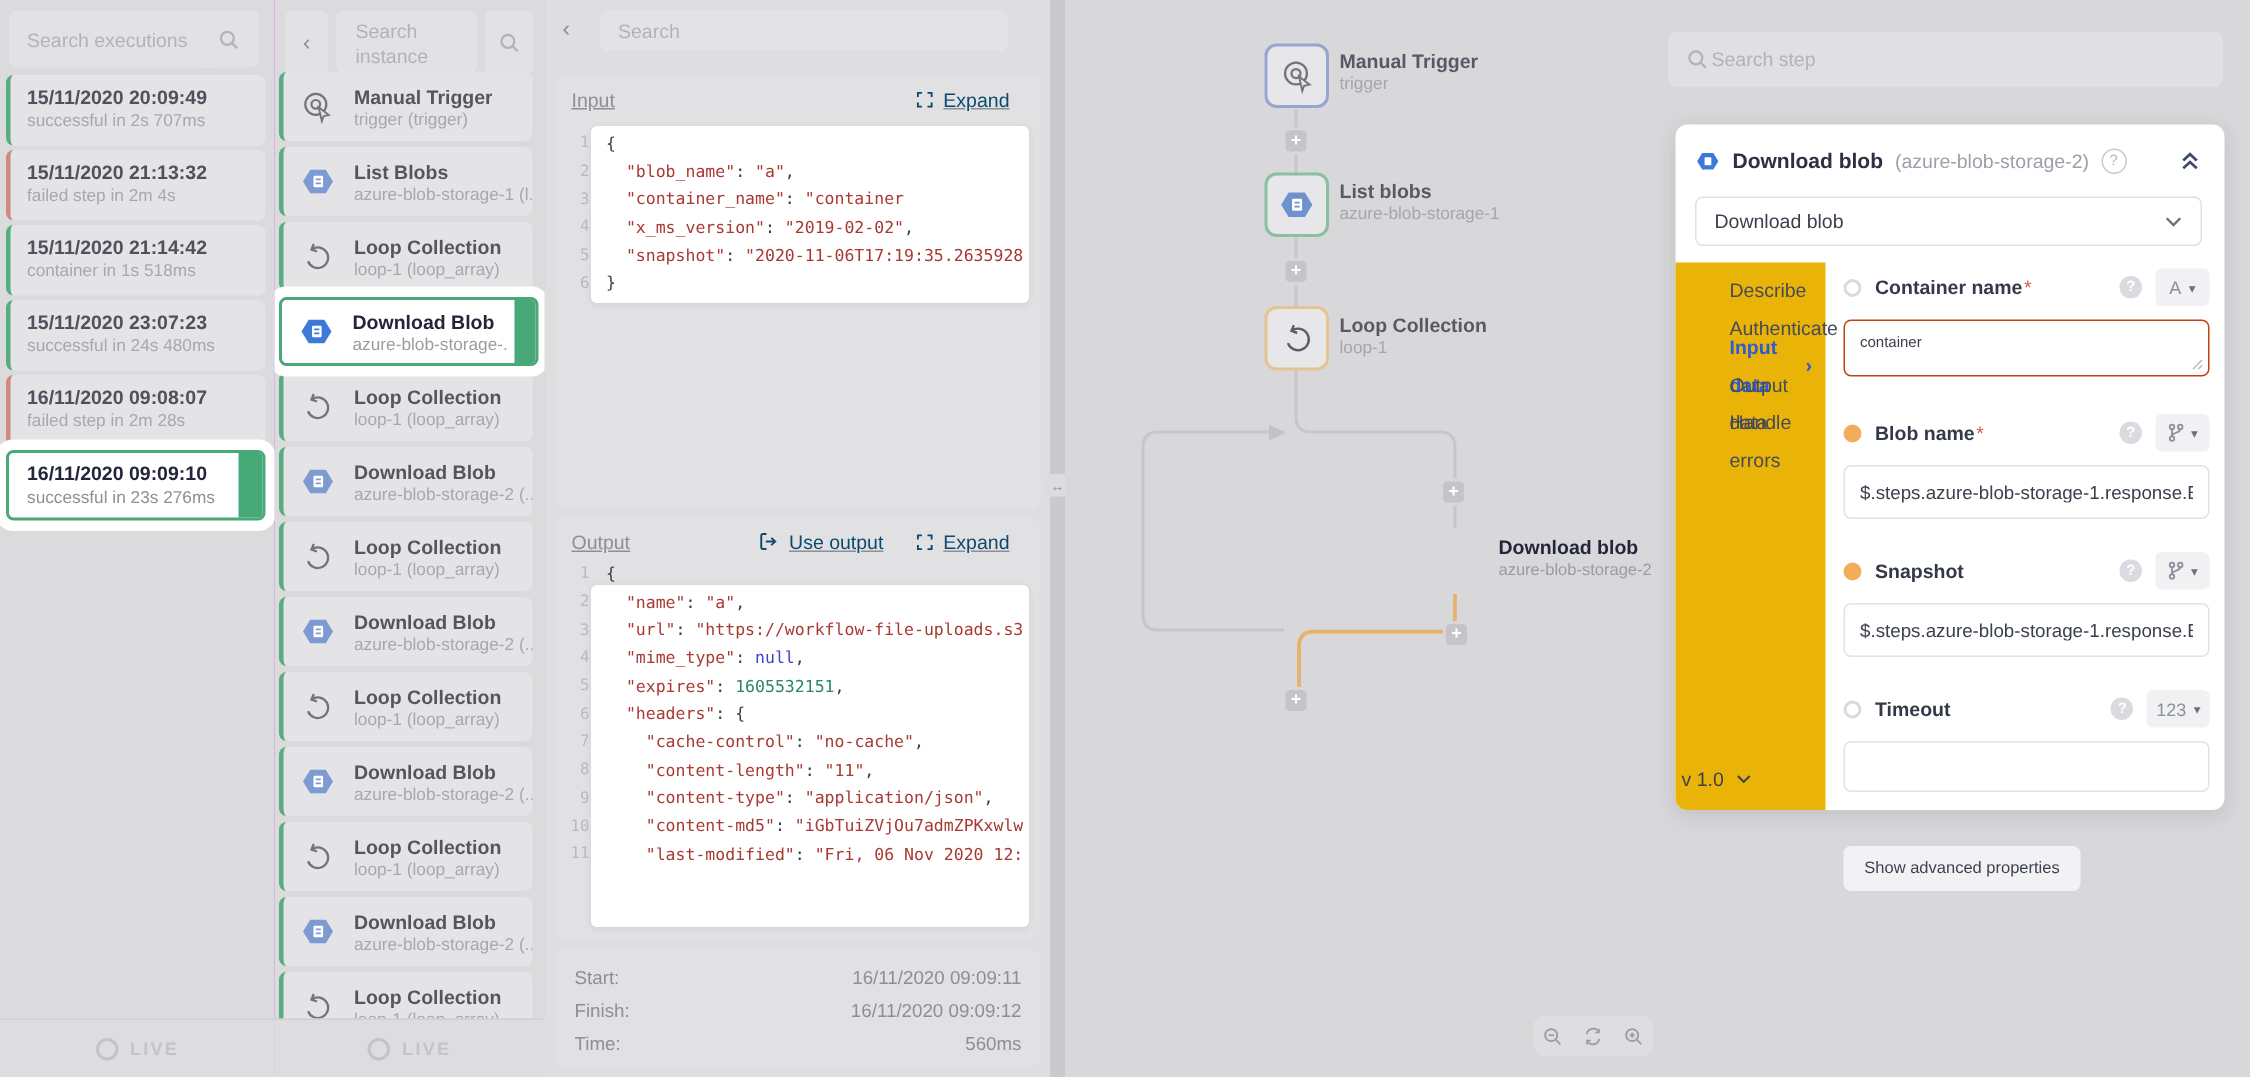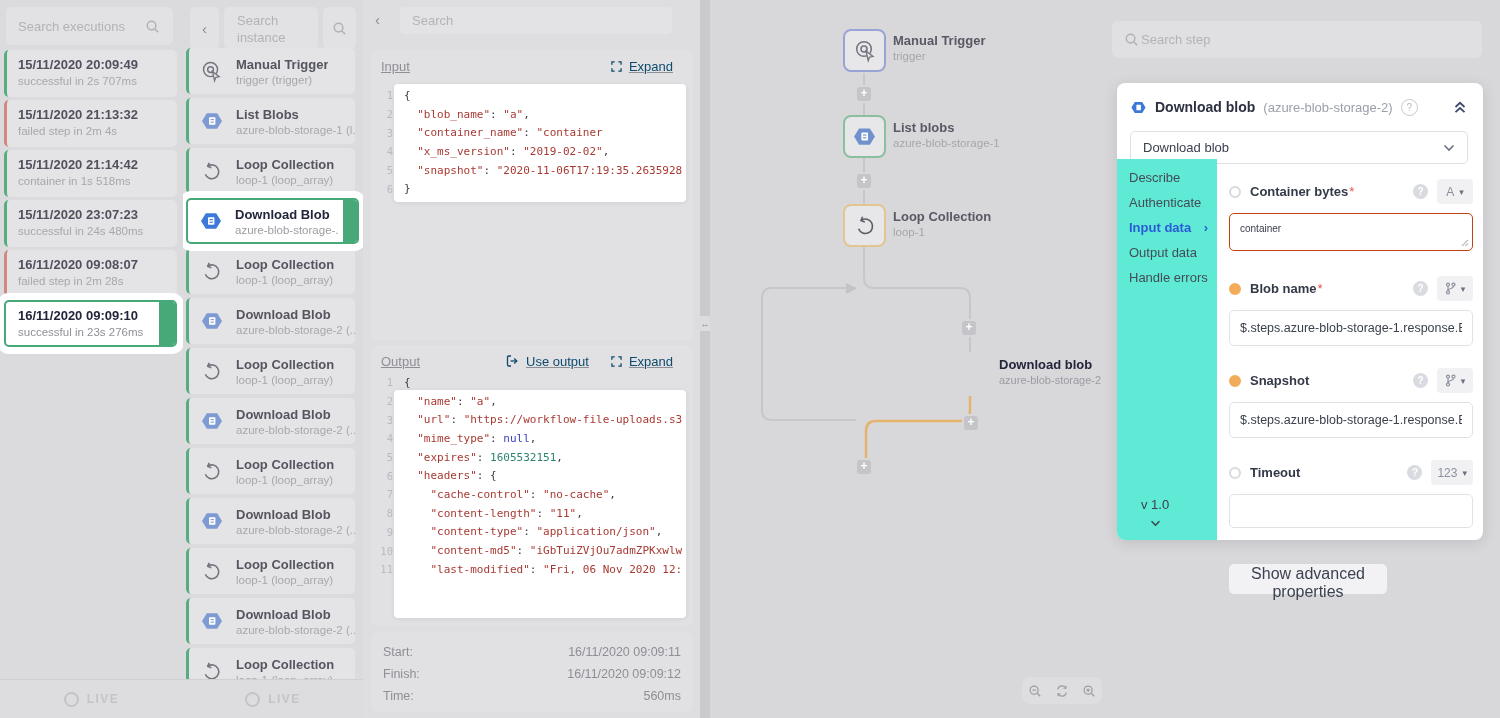--- a/index.html
+++ b/index.html
@@ -109,28 +109,28 @@
   .config-panel{position:absolute;left:1117px;top:83px;width:366px;height:457px;background:#fff;
                 border-radius:8px;box-shadow:0 3px 14px rgba(40,40,60,.13);}
   .cp-head{display:flex;align-items:center;height:48px;padding:0 16px 0 13px;gap:8px;}
   .cp-title{font-weight:bold;font-size:14px;color:#2c3040;}
   .cp-sub{font-size:13px;color:#9ba0aa;}
   .cp-collapse{margin-left:auto;color:#3d4970;cursor:pointer;}
   .cp-select{position:absolute;left:13px;top:48px;width:338px;height:33px;box-sizing:border-box;
              border:1px solid #dde0e5;border-radius:5px;display:flex;align-items:center;
              padding:0 12px;font-size:13px;color:#3a404c;cursor:pointer;}
   .cp-select .chev{margin-left:auto;color:#6a7080;}
-  .cp-nav{position:absolute;left:0;top:76px;bottom:0;width:100px;background:#5eead4;
-          border-radius:0 0 0 8px;padding-top:6px;box-sizing:border-box;}
+  .cp-nav{position:absolute;left:0;top:92px;bottom:0;width:100px;background:#eab308;
+          border-radius:0 0 0 8px;padding-top:6px;box-sizing:border-box;padding-left:24px;}
   .nav-item{height:25px;line-height:25px;padding-left:12px;font-size:13px;color:#454b58;
             cursor:pointer;display:flex;align-items:center;}
   .nav-item.active{color:#2d5bd7;font-weight:bold;}
   .nav-arrow{margin-left:auto;margin-right:9px;font-size:13px;}
-  .cp-version{position:absolute;left:24px;bottom:13px;color:#3a404c;font-size:13px;display:flex;
-              align-items:center;gap:8px;cursor:pointer;flex-direction:column;}
+  .cp-version{position:absolute;left:4px;bottom:13px;color:#3a404c;font-size:13px;display:flex;
+              align-items:center;gap:8px;cursor:pointer;}
   .fields-col{position:absolute;left:112px;top:96px;width:244px;}
   .field{margin-bottom:22px;}
   .field-head{display:flex;align-items:center;margin-bottom:9px;}
   .dot{width:12px;height:12px;border-radius:50%;border:2px solid #d8dade;box-sizing:border-box;flex:none;}
   .dot.filled{background:#f2ac5a;border-color:#f2ac5a;}
   .f-label{font-weight:bold;font-size:13px;color:#333947;margin-left:9px;}
   .req{color:#e2574c;margin-left:1px;}
   .help-dot{margin-left:auto;width:15px;height:15px;border-radius:50%;background:#d9dbe0;color:#fff;
             font-size:10px;font-weight:bold;display:flex;align-items:center;justify-content:center;flex:none;}
   .type-badge{margin-left:9px;min-width:24px;height:25px;padding:0 6px;background:#f1f1f4;border-radius:4px;
@@ -139,21 +139,21 @@
   .type-badge .caret{font-size:9px;color:#6a7080;}
   .f-input{width:100%;box-sizing:border-box;border:1px solid #e0e2e7;border-radius:5px;
            font-family:"Liberation Sans",sans-serif;font-size:12.5px;color:#3a404c;
            padding:0 10px;height:36px;outline:none;}
   .f-area{position:relative;}
   .f-area textarea{width:100%;box-sizing:border-box;border:1px solid #c2410c;border-radius:5px;
            font-family:"Liberation Sans",sans-serif;font-size:10px;color:#3a404c;
            padding:9px 10px;height:38px;resize:none;outline:none;}
   .resize-glyph{position:absolute;right:4px;bottom:7px;color:#b9bcc3;}
   .adv-btn{margin-top:14px;width:158px;height:30px;background:#f2f2f5;border:none;border-radius:5px;
-           font-family:"Liberation Sans",sans-serif;font-size:16px;color:#3c4250;cursor:pointer;}
+           font-family:"Liberation Sans",sans-serif;font-size:11px;color:#3c4250;cursor:pointer;}
 </style>
 </head>
 <body>
 
 <div id="app">
 
   <aside class="col col1">
     <input class="dim-input abs" style="left: 6px; top: 7px; width: 119px; height: 38px;" placeholder="Search executions">
     <button class="icon-btn abs" style="left:132px;top:7px;width:41px;height:38px;">
       <span>
@@ -691,21 +691,21 @@
       <span>
         <svg width="11" height="7" viewBox="0 0 12 8" fill="none" stroke="currentColor" stroke-width="1.6">
             <path d="M1.5 1.5 L6 6 L10.5 1.5"></path>
           </svg>
       </span>
     </div>
 
     <div class="fields-col" id="fields-col"><div class="field">
           <div class="field-head">
             <span class="dot"></span>
-            <span class="f-label">Container bytes</span>
+            <span class="f-label">Container name</span>
             <span class="req">*</span>
             <span class="help-dot">?</span>
             <span class="type-badge">
               <span style="display:flex;align-items:center;">
                 <span>A</span>
               </span>
               <span class="caret">▾</span>
             </span>
           </div>
           <div class="f-area"><textarea style="">container</textarea><span class="resize-glyph">

